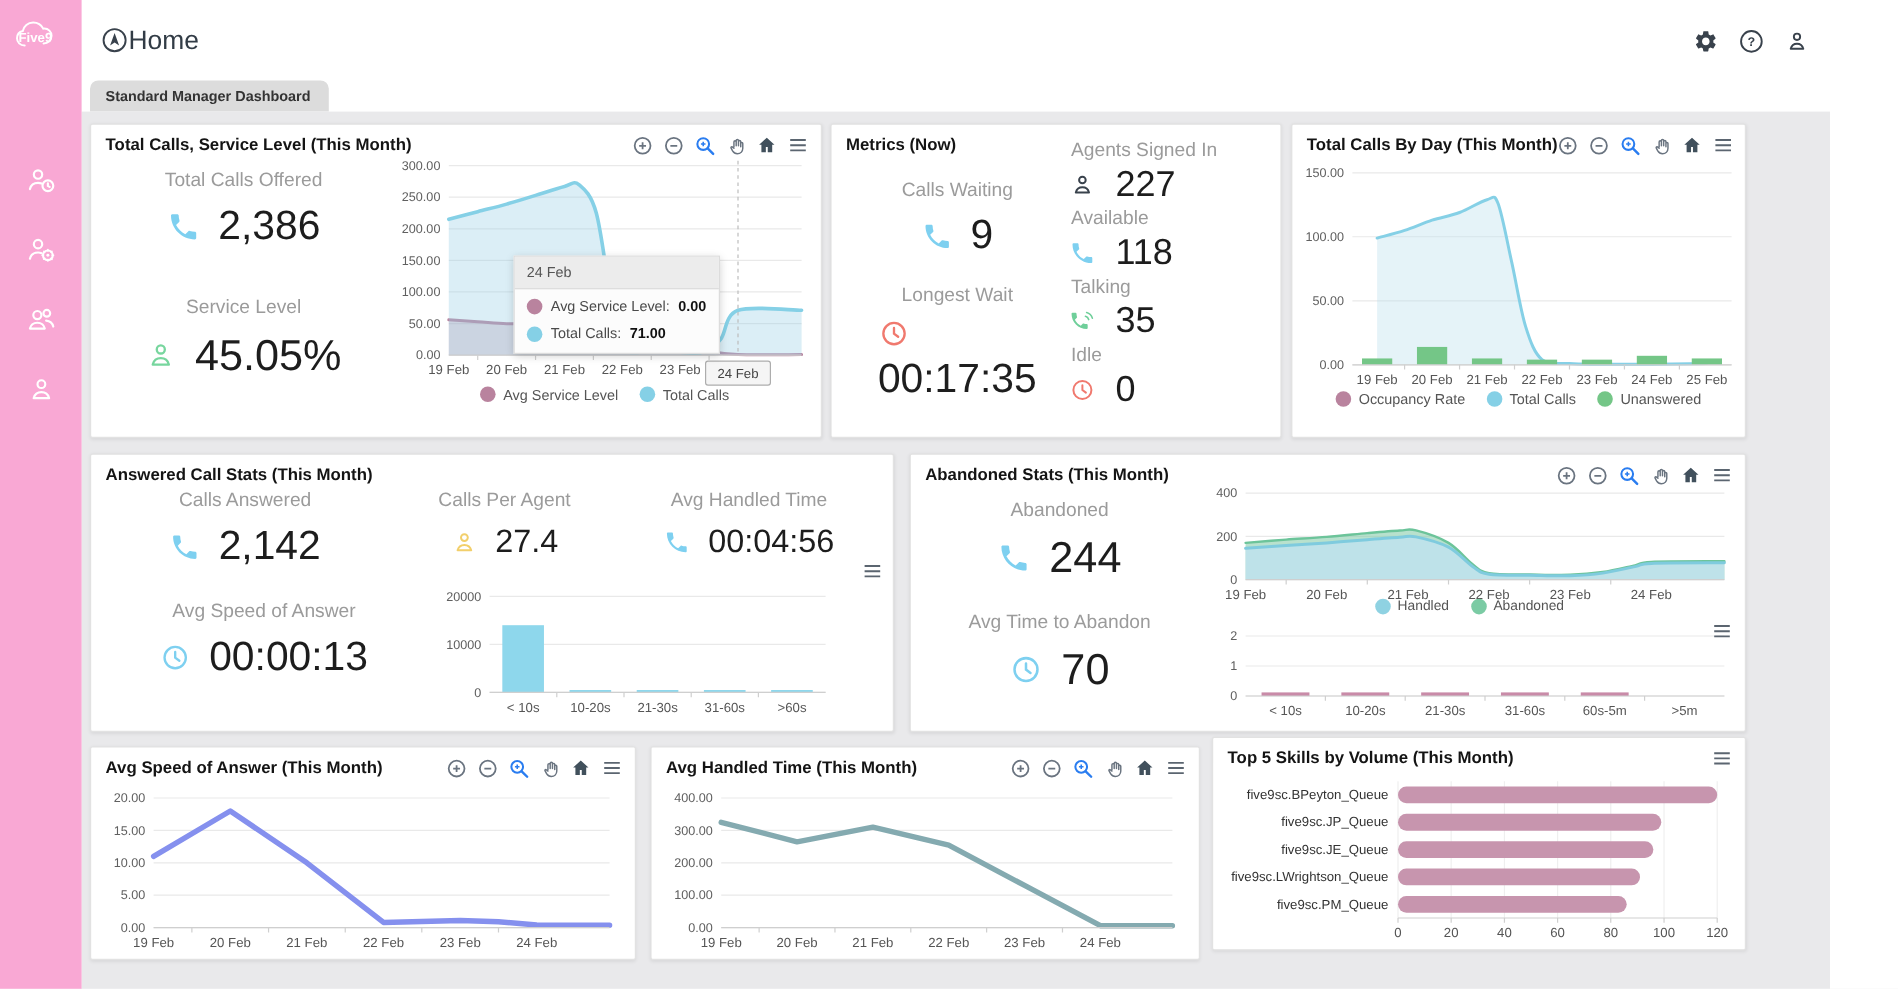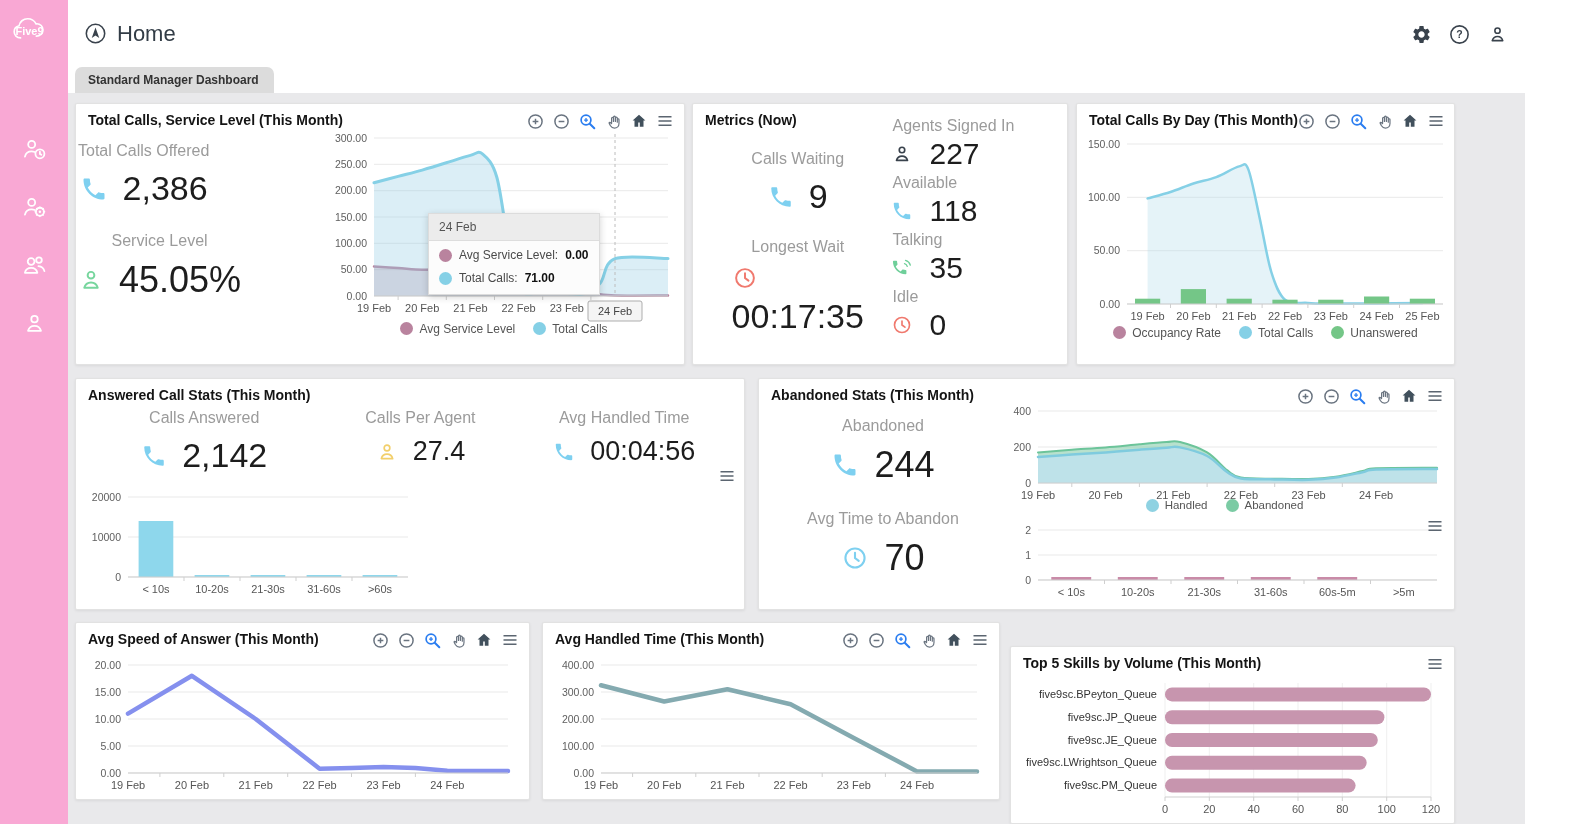--- a/index.html
+++ b/index.html
@@ -4,21 +4,21 @@
 <style>
   *{box-sizing:border-box;margin:0;padding:0}
   body{width:1582px;height:824px;position:relative;overflow:hidden;background:#fff;
        font-family:"Liberation Sans",sans-serif;color:#1e1e1e}
   .sidebar{position:absolute;left:0;top:0;width:68px;height:824px;background:#f9a8d4;
            display:flex;flex-direction:column;align-items:center;z-index:10}
   .logo{margin-top:12px}
   .side-icons{margin-top:82px;display:flex;flex-direction:column;gap:24px}
   .side-item{width:34px;height:34px;display:flex;align-items:center;justify-content:center;cursor:pointer}
   .header{position:absolute;left:68px;top:0;width:1514px;height:67px;background:#fff;display:flex;align-items:center}
-  .home-wrap{display:flex;align-items:center;gap:10px;margin-left:16px}
+  .home-wrap{display:flex;align-items:center;margin-left:16px}
   .page-title{font-size:22px;color:#323c46}
   .header-right{position:absolute;right:74px;top:24px;display:flex;gap:17px;align-items:center}
   .header-right svg{cursor:pointer}
   .tabbar{position:absolute;left:68px;top:67px;width:1514px;height:26px;background:#fff}
   .tab{position:absolute;left:7px;bottom:0;background:#dcdcdc;border-radius:7px 7px 0 0;
        padding:6px 15px 6px 13px;font-size:12px;font-weight:bold;color:#333;cursor:pointer}
   .content{position:absolute;left:68px;top:93px;width:1457px;height:731px;background:#e9e9eb;overflow:hidden}
   .panel{position:absolute;background:#fff;border:1px solid #e2e2e2;border-radius:2px;
          box-shadow:0 1px 3px rgba(0,0,0,.07)}
   .p-head{display:flex;justify-content:space-between;align-items:flex-start;padding:8px 10px 0 12px;height:24px}
@@ -34,21 +34,21 @@
   .legend .dot{width:13px;height:13px;border-radius:50%;display:inline-block;margin-right:6px}
   .tooltip{position:absolute;width:172px;background:#fcfcfc;border:1px solid #dcdcdc;
            box-shadow:0 2px 7px rgba(0,0,0,.18);font-size:12px;color:#4a4a4a;z-index:5}
   .tt-head{background:#ececec;padding:6px 10px;border-bottom:1px solid #ddd;color:#555}
   .tt-row{display:flex;align-items:center;gap:7px;padding:7px 10px 2px 10px}
   .tt-row:last-child{padding-bottom:9px}
   .tt-row .dot{width:13px;height:13px;border-radius:50%}
   .tt-row b{color:#111}
   
   .p1-body{display:flex;padding:0 4px 0 2px}
-  .p1-stats{width:250px;display:flex;flex-direction:column;align-items:flex-start;gap:24px;padding-top:14px}
+  .p1-stats{width:250px;display:flex;flex-direction:column;align-items:center;gap:40px;padding-top:14px}
   .chart-wrap{position:relative;flex:1}
   .p2-body{display:flex;margin-top:-16px;padding:0 12px}
   .p2-left{width:53%;display:flex;flex-direction:column;align-items:center;padding-top:38px;gap:22px}
   .p2-right{flex:1;display:flex;flex-direction:column;padding-top:2px}
   .m-label{color:#9b9b9b;font-size:16px;margin:3px 0 2px 2px}
   .m-val{display:flex;align-items:center;gap:17px;font-size:30px;color:#1d1d1d}
   .lw-block{display:flex;flex-direction:column;align-items:flex-start}
   .p4-row1{display:flex;padding:6px 8px 0 4px}
   .p4-row1 .stat{flex-direction:column}
   .c1{width:250px}.c2{width:185px}.c3{width:225px}
@@ -399,20 +399,30 @@
         <div class="stat-label">Avg Handled Time</div>
         <div class="stat-value v27">
           <svg width="22" height="22" viewBox="0 0 24 24">
               <path d="M6.62 10.79c1.44 2.83 3.76 5.14 6.59 6.59l2.2-2.2c.27-.27.67-.36 1.02-.24 1.12.37 2.33.57 3.57.57.55 0 1 .45 1 1V20c0 .55-.45 1-1 1-9.39 0-17-7.61-17-17 0-.55.45-1 1-1h3.5c.55 0 1 .45 1 1 0 1.25.2 2.45.57 3.57.11.35.03.74-.25 1.02l-2.2 2.2z" fill="#7ed0f0"></path>
             </svg>
           <span>00:04:56</span>
         </div>
       </div>
     </div>
     <div class="p4-row2">
+      <div class="stat">
+        <div class="stat-label">Avg Speed of Answer</div>
+        <div class="stat-value v34">
+          <svg width="26" height="26" viewBox="0 0 24 24" fill="none" stroke="#7ed0f0" stroke-width="1.8" stroke-linecap="round">
+              <circle cx="12" cy="12" r="8.2"></circle>
+              <path d="M12 7.6V12l3.2 2.4"></path>
+            </svg>
+          <span>00:00:13</span>
+        </div>
+      </div>
       <div class="chart"><svg width="338" height="110" font-family="Liberation Sans,sans-serif">
             <line x1="48" x2="328" y1="88.0" y2="88.0" stroke="#e9e9e9"></line>
             <text x="41" y="91.5" text-anchor="end" font-size="10.5" fill="#606060">0</text>
             <line x1="48" x2="328" y1="48.0" y2="48.0" stroke="#e9e9e9"></line>
             <text x="41" y="51.5" text-anchor="end" font-size="10.5" fill="#606060">10000</text>
             <line x1="48" x2="328" y1="8.0" y2="8.0" stroke="#e9e9e9"></line>
             <text x="41" y="11.5" text-anchor="end" font-size="10.5" fill="#606060">20000</text>
             <rect x="58.6" y="32.0" width="34.7" height="56.0" fill="#8ed7ec"></rect>
             <rect x="114.6" y="86.0" width="34.7" height="2.0" fill="#8ed7ec"></rect>
             <rect x="170.6" y="86.0" width="34.7" height="2.0" fill="#8ed7ec"></rect>
@@ -657,21 +667,21 @@
             <text x="54.0" y="140" text-anchor="middle" font-size="11" fill="#555">19 Feb</text>
             <text x="117.2" y="140" text-anchor="middle" font-size="11" fill="#555">20 Feb</text>
             <text x="180.4" y="140" text-anchor="middle" font-size="11" fill="#555">21 Feb</text>
             <text x="243.6" y="140" text-anchor="middle" font-size="11" fill="#555">22 Feb</text>
             <text x="306.8" y="140" text-anchor="middle" font-size="11" fill="#555">23 Feb</text>
             <text x="370.0" y="140" text-anchor="middle" font-size="11" fill="#555">24 Feb</text>
           </svg></div>
     </div>
   </div>
 
-  <div class="panel" style="left:942px;top:553px;width:445px;height:178px">
+  <div class="panel" style="left:942px;top:521px;width:445px;height:178px">
     <div class="p-head">
       <span class="p-title">Top 5 Skills by Volume (This Month)</span>
       <div class="toolbar">
           <svg width="18" height="18" viewBox="0 0 18 18">
             <path d="M2.5 4.7h13M2.5 9h13M2.5 13.3h13" stroke="#5b6570" stroke-width="1.6"></path>
           </svg>
         </div>
     </div>
     <div style="padding:4px 2px 0 4px">
       <div class="chart"><svg width="432" height="146" font-family="Liberation Sans,sans-serif">

